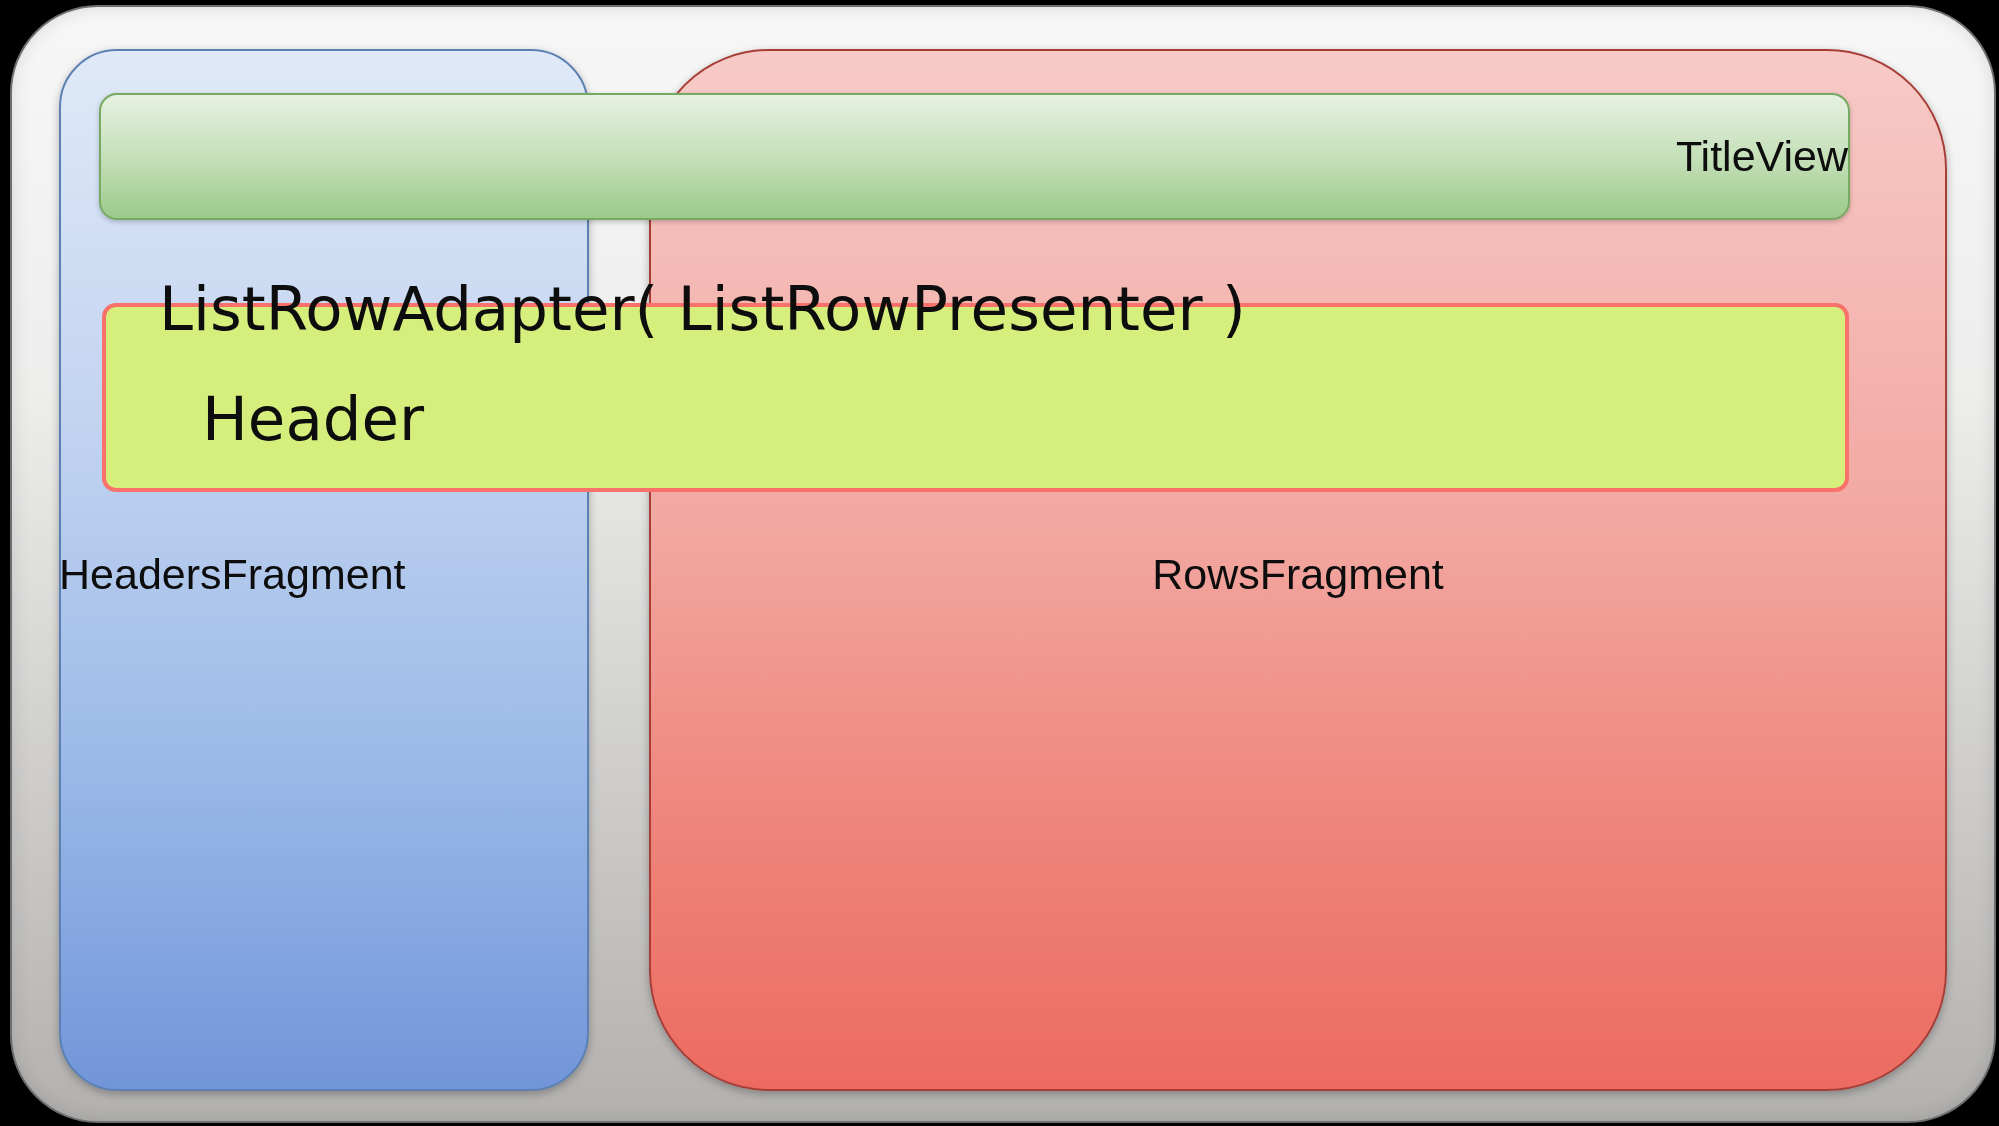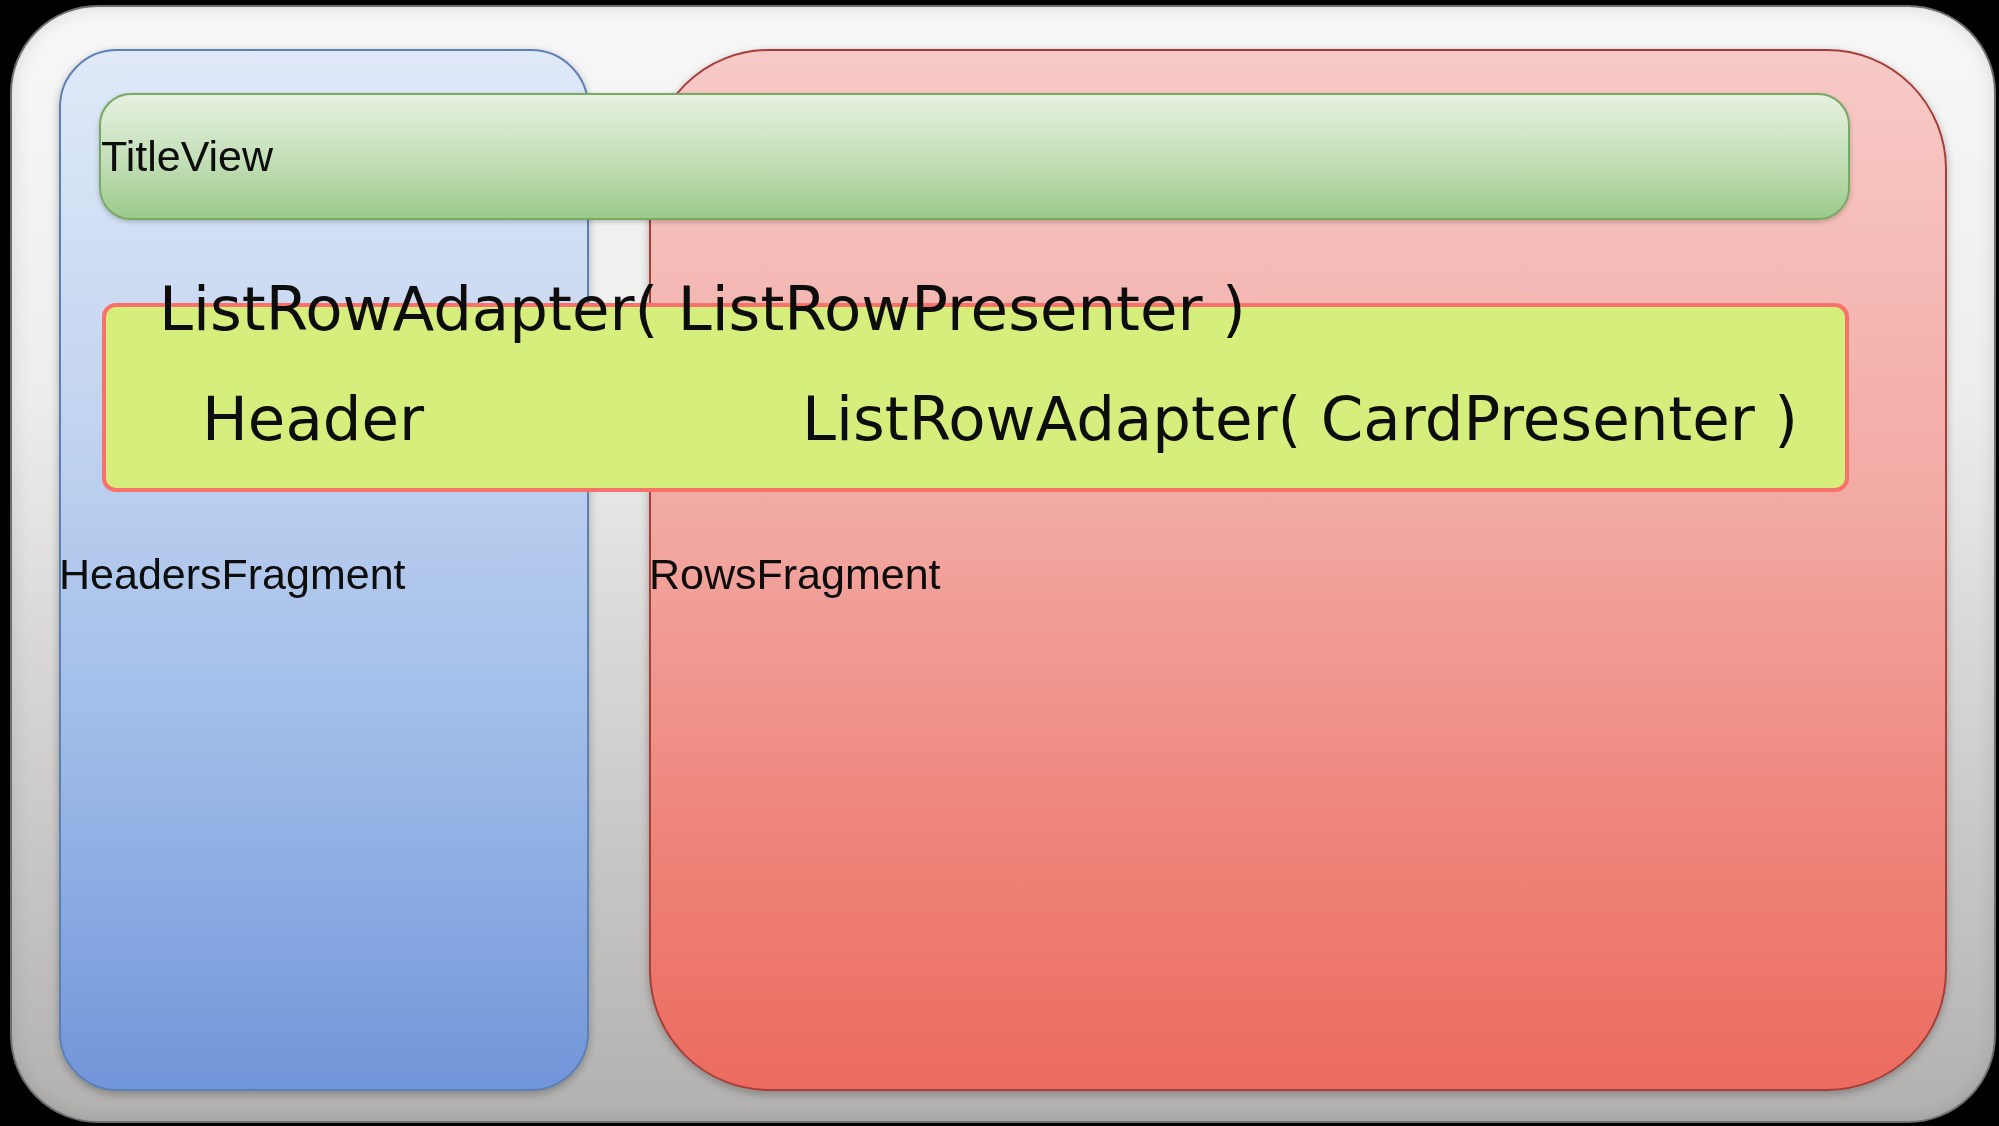--- a/index.html
+++ b/index.html
@@ -47,31 +47,31 @@
       var(--rows-top, #f7cac7) 0%,
       #f2a8a2 45%,
       #ee8177 78%,
       var(--rows-bottom, #ec6b60) 100%);
     box-shadow: 0 3px 8px rgba(0,0,0,0.28);
     z-index: 2;
   }
   .title-bar {
     left: 87px; top: 86px;
     width: 1751px; height: 127px;
-    border-radius: 32px;
+    border-radius: 18px;
     border: 2px solid var(--title-border, #77a963);
     background: linear-gradient(180deg,
       var(--title-top, #e6f1e0) 0%,
       #c4dfb8 52%,
       var(--title-bottom, #9bca8a) 100%);
     box-shadow: 0 2px 5px rgba(0,0,0,0.22);
     z-index: 3;
     display: flex;
     align-items: center;
-    justify-content: flex-start;
+    justify-content: flex-end;
   }
   .listrow-box {
     left: 90px; top: 296px;
     width: 1747px; height: 189px;
     border-radius: 14px;
     border: 4px solid var(--listrow-border, #f8716b);
     background: var(--listrow-fill, #d6ee7c);
     z-index: 4;
   }
   .small-label {
@@ -95,40 +95,39 @@
     font-size: 61px;
     line-height: 1;
     color: var(--text, #0d0d0d);
     z-index: 6;
     white-space: nowrap;
   }
   .adapter-line-label { left: 147px; top: 271px; }
   .header-label       { left: 190px; top: 381px; }
   .card-label         { left: 790px; top: 381px; }
   .headers-frag-label { left: 47px;  top: 546px; width: 530px;  }
-  .rows-frag-label    { left: 637px; top: 546px; width: 1298px; text-align: left; }
+  .rows-frag-label    { left: 637px; top: 546px; width: 1298px; text-align: center; }
 </style>
 </head>
 <body>
 
 <div class="stage">
 
   <div class="box headers-box"></div>
 
   <div class="box rows-box"></div>
 
   <div class="bar title-bar">
     <span class="title-label">TitleView</span>
   </div>
 
   <div class="box listrow-box"></div>
 
   <div class="big-label adapter-line-label">ListRowAdapter( ListRowPresenter )</div>
 
   <div class="big-label header-label">Header</div>
 
-  <div class="big-label card-label">ListRowAdapter( CardPresenter )</div>
 
   <div class="small-label headers-frag-label">HeadersFragment</div>
 
   <div class="small-label rows-frag-label">RowsFragment</div>
 
 </div>
 
 </body></html>

